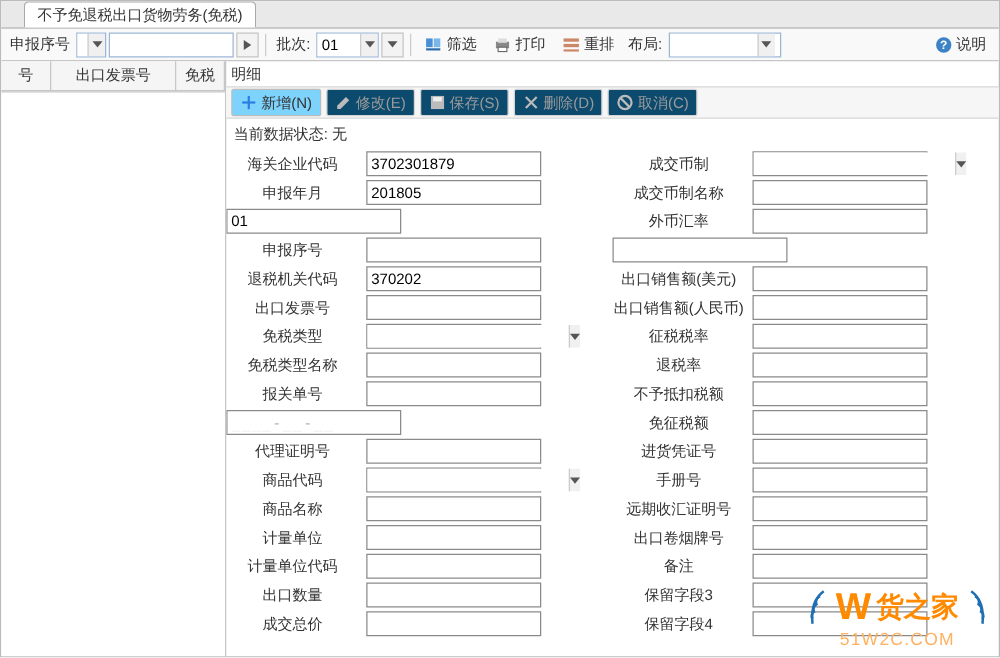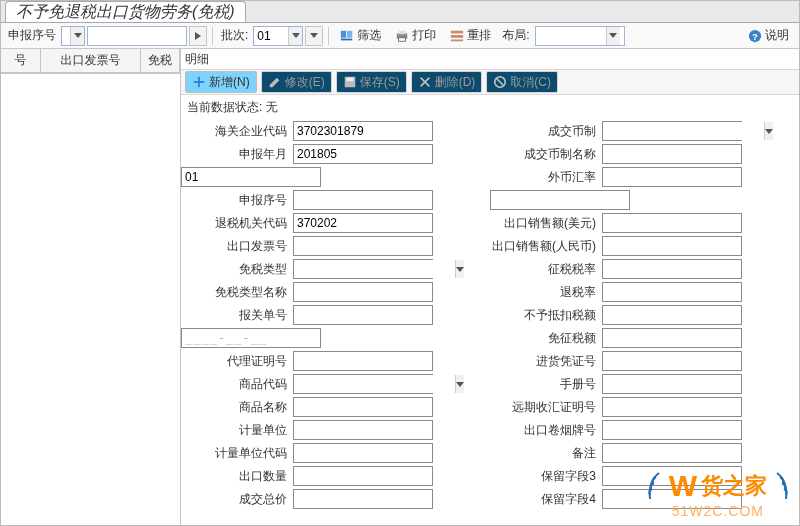--- a/index.html
+++ b/index.html
@@ -1,21 +1,21 @@
 <!DOCTYPE html>
 <html><head>
 <meta charset="utf-8">
 <style>
   * { box-sizing: border-box; }
   html,body { margin:0; padding:0; font-family: "Microsoft YaHei", Arial, sans-serif; font-size:12px; color:#333; background:#fff; }
   .app { width:800px; height:526px; position:relative; overflow:hidden; border:1px solid #bbb; }
 
   
   .tab-strip { height:22px; background:#e9e9e9; border-bottom:1px solid #a9a9a9; }
-  .tab { display:inline-block; height:21px; line-height:20px; padding:0 10px; background:#fff; border:1px solid #a9a9a9; border-bottom:none; border-top-left-radius:4px; border-top-right-radius:4px; margin-left:4px; font-size:16px;font-style:italic; }
+  .tab { display:inline-block; height:21px; line-height:20px; padding:0 10px; background:#fff; border:1px solid #a9a9a9; border-bottom:none; border-top-left-radius:4px; border-top-right-radius:4px; margin-left:18px; font-size:12px; }
 
   
   .toolbar { height:26px; border-bottom:1px solid #c6c6c6; display:flex; align-items:center; padding:0 4px; gap:2px; background:#f9f9f9; }
   .tb-label { color:#333; padding:0 3px; white-space:nowrap; }
   .tb-input { height:20px; border:1px solid #9cb6d6; background:#fff; width:100px; padding:0 3px; }
   .tb-combo { position:relative; display:inline-flex; align-items:center; border:1px solid #9cb6d6; height:20px; background:#fff; }
   .tb-combo input { border:none; height:18px; width:34px; padding:0 3px; outline:none; font-size:12px; }
   .combo-btn { width:14px; height:18px; display:flex; align-items:center; justify-content:center; background:#f0f0f0; border-left:1px solid #ccc; }
   .chev { width:0; height:0; border-left:4px solid transparent; border-right:4px solid transparent; border-top:5px solid #555; }
   .tb-btn { display:inline-flex; align-items:center; gap:3px; padding:0 5px; height:22px; cursor:pointer; border:1px solid transparent; }
@@ -38,21 +38,21 @@
   .section-title { height:20px; line-height:20px; padding-left:4px; font-size:12px; color:#333; }
   .detail-toolbar { height:26px; display:flex; align-items:center; gap:4px; padding:0 4px; border-top:1px solid #d8d8d8; border-bottom:1px solid #d8d8d8; background:#f6f6f6; }
   .dtb-btn { display:inline-flex; align-items:center; gap:3px; padding:0 6px; height:22px; border:1px solid #bcbcbc; border-radius:2px; background:#7dd3fc; cursor:pointer; font-size:12px; }
   .dtb-btn.disabled { color:#9a9a9a; border-color:#d4d4d4; background:#0c4a6e; cursor:default; }
   .status-line { padding:4px 6px; font-size:12px; color:#333; }
 
   .form-area { flex:1; overflow:hidden; }
   .form-cols { display:flex; }
   .col { width:50%; }
   .form-row { display:flex; align-items:center; height:22px; margin-bottom:1px; }
-  .form-label { width:112px; text-align:right; padding-right:6px; font-size:12px; color:#333; white-space:nowrap; }
+  .form-label { width:112px; text-align:center; padding-right:6px; font-size:12px; color:#333; white-space:nowrap; }
   .form-input { width:140px; height:20px; border:1px solid #8a8a8a; background:#fff; padding:0 3px; font-size:12px; }
   .form-combo { width:140px; height:20px; border:1px solid #8a8a8a; background:#fff; display:flex; }
   .form-combo input { flex:1; border:none; outline:none; padding:0 3px; font-size:12px; }
   .form-combo .combo-btn { width:16px; height:18px; }
 
   .date-placeholder { color:#b0b0b0; font-family:monospace; letter-spacing:1px; }
 
   
   .watermark { position:absolute; right:6px; bottom:6px; pointer-events:none; text-align:center; }
   .watermark .wm-main { font-size:22px; color:#ff8a00; font-weight:bold; display:flex; align-items:center; gap:4px; }

